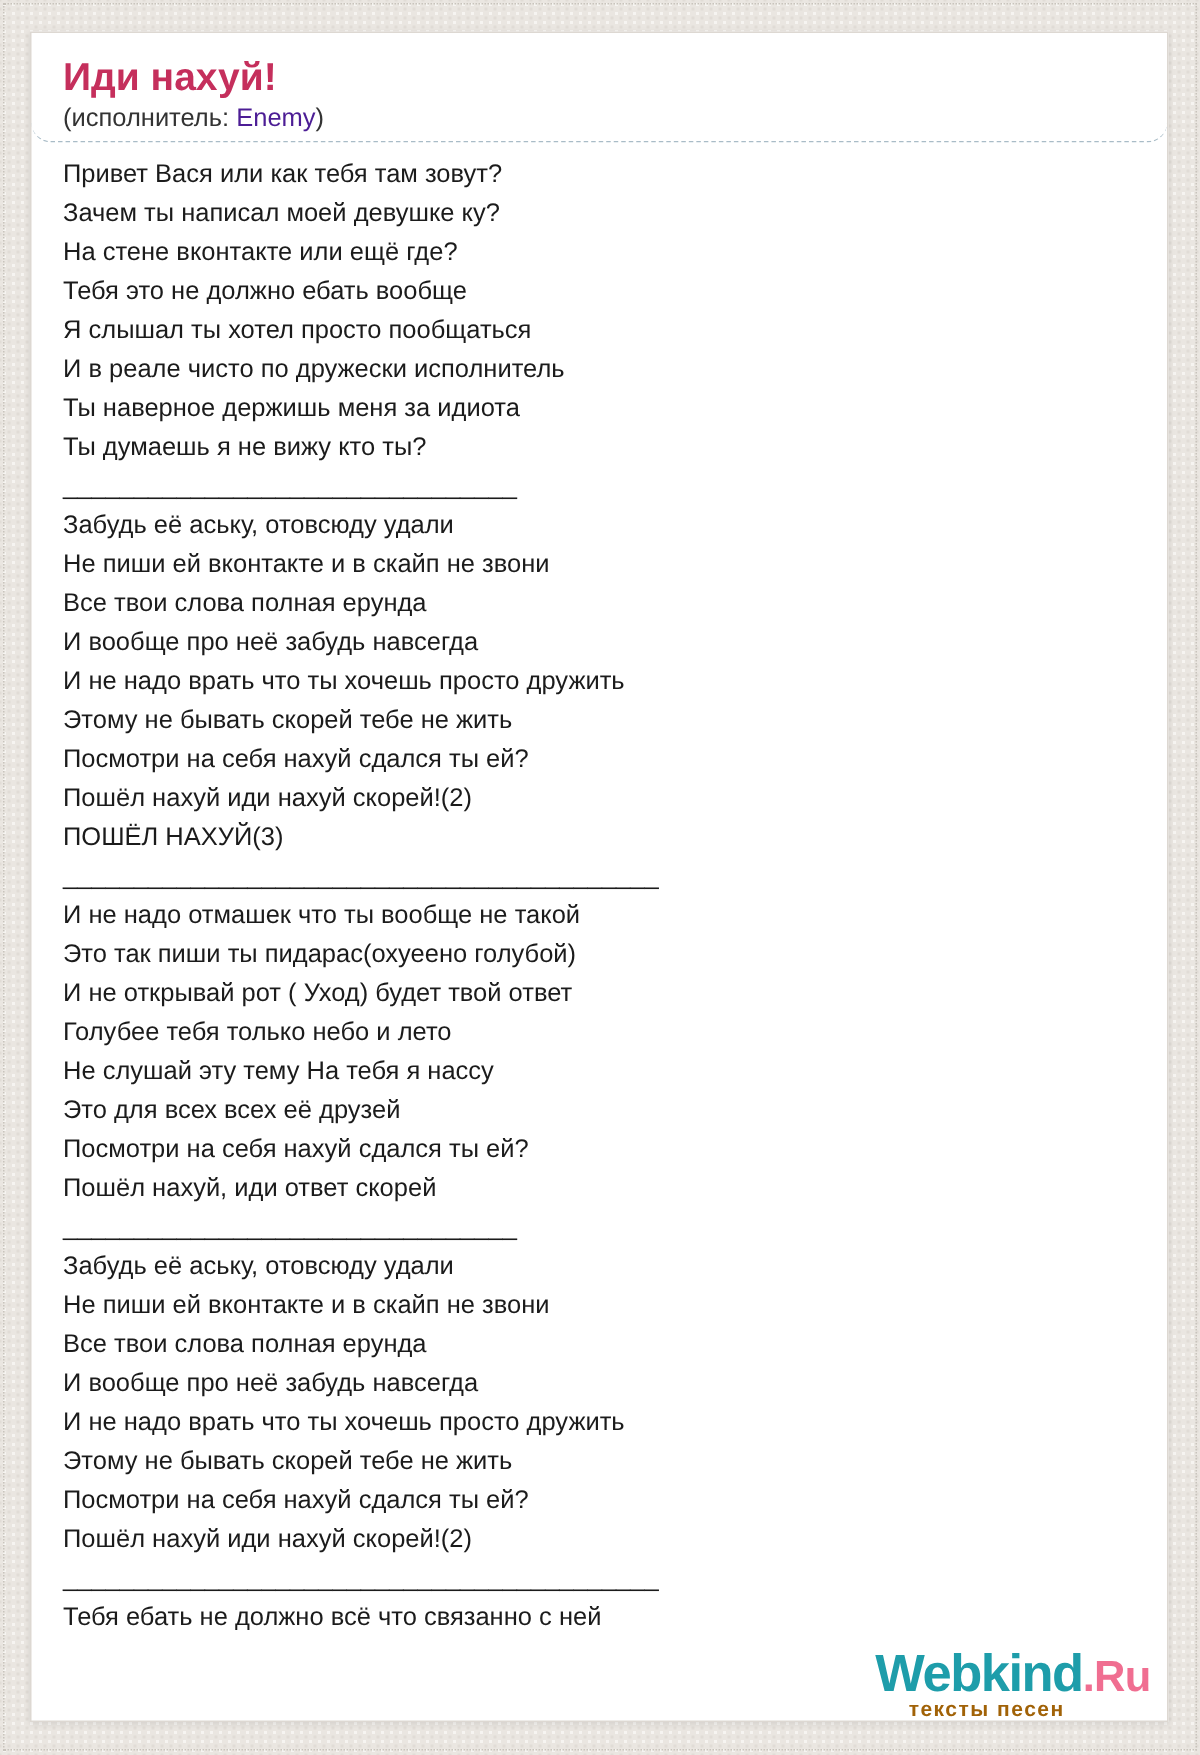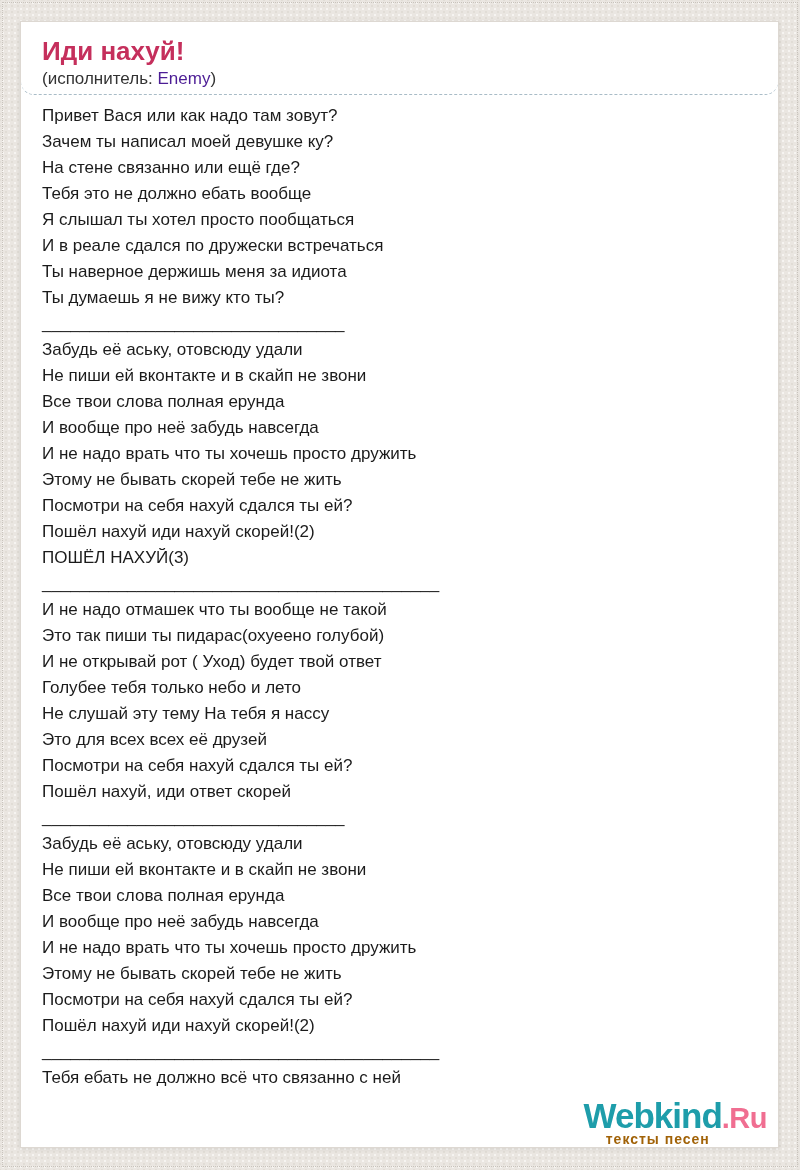--- a/index.html
+++ b/index.html
@@ -118,26 +118,26 @@
 <div class="card">
 
   <div class="header">
     <div class="song-title">Иди нахуй!</div>
     <div class="artist-line">
       <span>(исполнитель: </span><a class="artist-link">Enemy</a><span>)</span>
     </div>
   </div>
 
   <div class="lyrics">
-      <div class="lyric-line">Привет Вася или как надо там зовут?</div>
+      <div class="lyric-line">Привет Вася или как тебя там зовут?</div>
       <div class="lyric-line">Зачем ты написал моей девушке ку?</div>
-      <div class="lyric-line">На стене связанно или ещё где?</div>
+      <div class="lyric-line">На стене вконтакте или ещё где?</div>
       <div class="lyric-line">Тебя это не должно ебать вообще</div>
       <div class="lyric-line">Я слышал ты хотел просто пообщаться</div>
-      <div class="lyric-line">И в реале сдался по дружески встречаться</div>
+      <div class="lyric-line">И в реале чисто по дружески исполнитель</div>
       <div class="lyric-line">Ты наверное держишь меня за идиота</div>
       <div class="lyric-line">Ты думаешь я не вижу кто ты?</div>
       <div class="lyric-line">________________________________</div>
       <div class="lyric-line">Забудь её аську, отовсюду удали</div>
       <div class="lyric-line">Не пиши ей вконтакте и в скайп не звони</div>
       <div class="lyric-line">Все твои слова полная ерунда</div>
       <div class="lyric-line">И вообще про неё забудь навсегда</div>
       <div class="lyric-line">И не надо врать что ты хочешь просто дружить</div>
       <div class="lyric-line">Этому не бывать скорей тебе не жить</div>
       <div class="lyric-line">Посмотри на себя нахуй сдался ты ей?</div>

